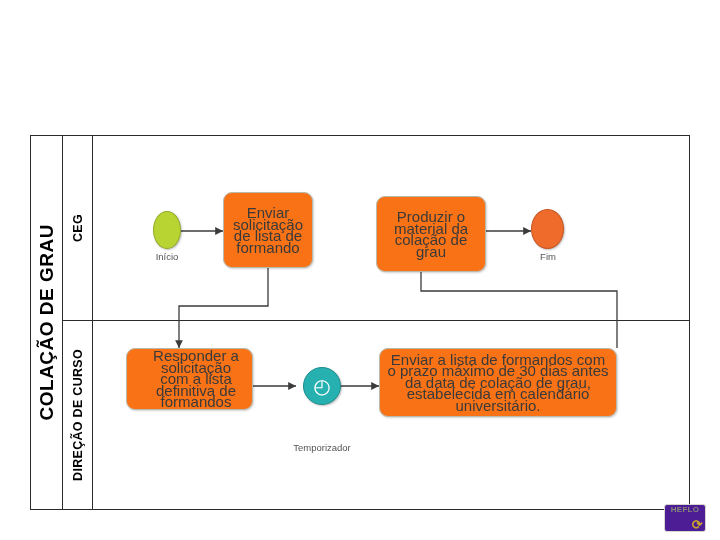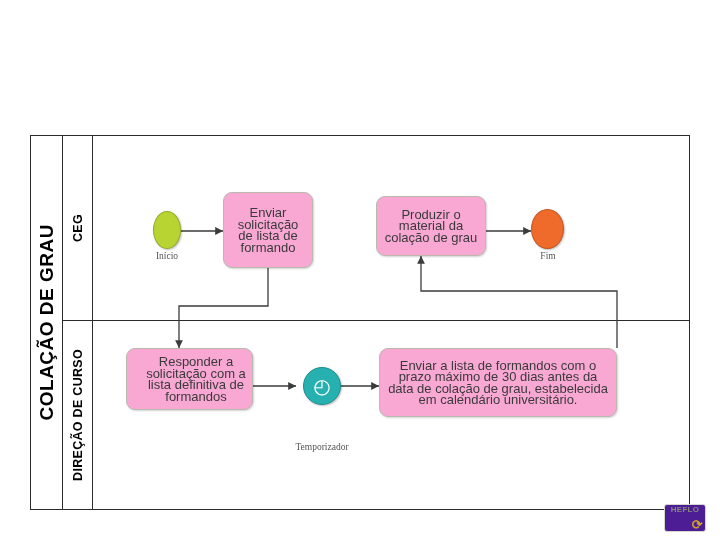--- a/index.html
+++ b/index.html
@@ -87,28 +87,28 @@
     white-space: nowrap;
   }
 
   
   .node {
     position: absolute;
     box-sizing: border-box;
   }
 
   .task {
-    background: #f9a8d4;
+    background: #f97316;
     border: 1px solid #b9b9ad;
     border-radius: 9px;
     display: flex;
     align-items: center;
     justify-content: center;
     text-align: center;
-    font-size: 13px;
+    font-size: 15px;
     line-height: 11.5px;
     color: #3a3a3a;
     padding: 2px 5px;
     box-shadow: 1px 1px 2px rgba(0,0,0,0.18);
   }
 
   .event {
     border-radius: 50%;
     box-shadow: 1px 1px 2px rgba(0,0,0,0.25);
   }
@@ -127,21 +127,20 @@
     align-items: center;
     justify-content: center;
   }
 
   .node-caption {
     position: absolute;
     font-size: 9.5px;
     color: #555;
     text-align: center;
     white-space: nowrap;
-    font-family: Liberation Serif, serif;
   }
 
   svg.flow {
     position: absolute;
     left: 0;
     top: 0;
     width: 660px;
     height: 375px;
     overflow: visible;
     pointer-events: none;
@@ -211,21 +210,21 @@
     <path d="M586,212 L586,155 L390,155 L390,120" stroke="#3b3b3b" stroke-width="1.3" fill="none" marker-end="url(#arrow)"></path>
 
     <path d="M455,95 L500,95" stroke="#3b3b3b" stroke-width="1.3" fill="none" marker-end="url(#arrow)"></path>
   </svg>
 
   <div class="node event event-start" style="left:122px; top:75px; width:28px; height:38px;"></div>
   <div class="node-caption" style="left:100px; top:115px; width:72px;">Início</div>
 
   <div class="node task" style="left:192px; top:56px; width:90px; height:76px;">Enviar solicitação de lista de formando</div>
 
-  <div class="node task" style="left:345px; top:60px; width:110px; height:60px;">Produzir o material da colação de grau</div>
+  <div class="node task" style="left:345px; top:60px; width:110px; height:76px;">Produzir o material da colação de grau</div>
 
   <div class="node event event-end" style="left:500px; top:73px; width:33px; height:40px;"></div>
   <div class="node-caption" style="left:490px; top:115px; width:54px;">Fim</div>
 
   <div class="node task" style="left:95px; top:212px; width:127px; height:62px;padding-left:18px;">Responder a solicitação com a lista definitiva de formandos</div>
 
   <div class="node event event-timer" style="left:272px; top:231px; width:38px; height:38px;">
     <span style="font-size:20px;color:#fff;line-height:1;">◴</span>
   </div>
   <div class="node-caption" style="left:250px; top:270px; width:82px;margin-top:36px;">Temporizador</div>

